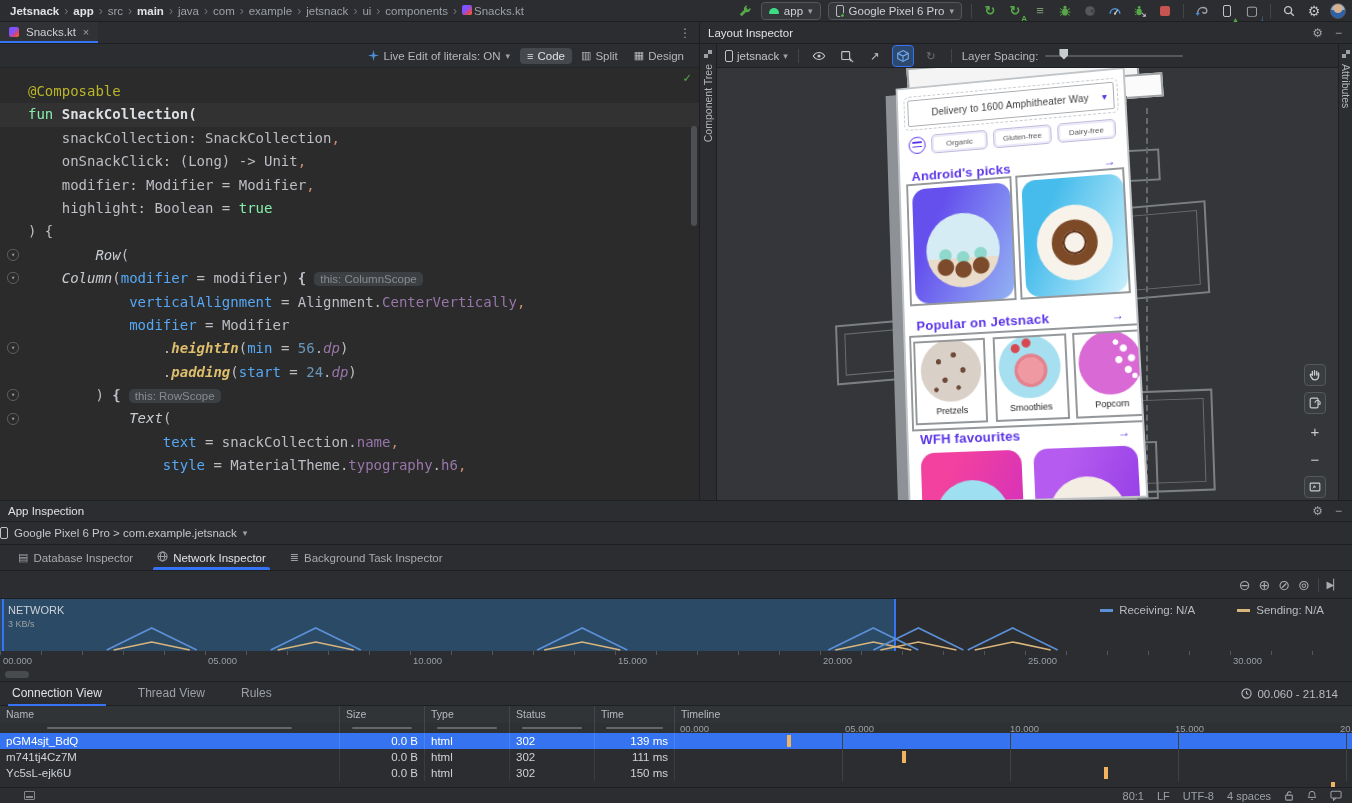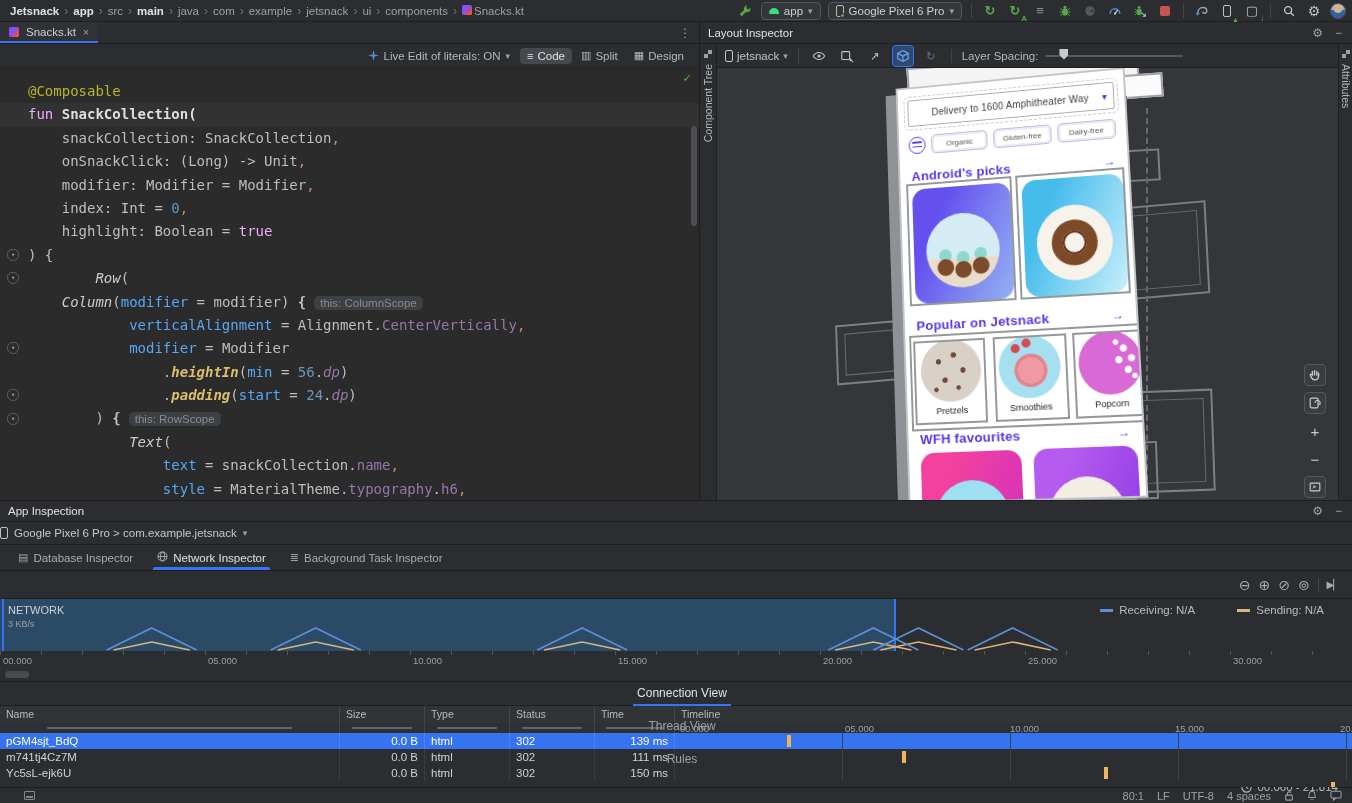--- a/index.html
+++ b/index.html
@@ -48,21 +48,21 @@
   .mode-btn { display:flex; align-items:center; gap:4px; padding:2px 7px; border-radius:4px; color:#b4b7bb; }
   .mode-btn.active { background:#45484c; color:#dfe1e5; }
   .mode-ic { font-size:11px; }
 
   
   #code-area { flex:1; background:#2b2b2b; position:relative; overflow:hidden;
     font-family:"DejaVu Sans Mono", monospace; font-size:14px; }
   #code-lines { position:absolute; left:0; right:0; top:12px; }
   .code-line { height:23.4px; line-height:23.4px; white-space:pre; padding-left:28px; }
   .code-line.current { background:#323232; }
-  .tk-ann { color:#BBB529; } .tk-k { color:#f0abfc; }
+  .tk-ann { color:#BBB529; } .tk-k { color:#86efac; }
   .tk-fn { color:#DCDFE4; font-weight:600; }
   .tk-t { color:#BCBEC4; } .tk-named { color:#56A8F5; }
   .tk-num { color:#6897BB; } .tk-prop { color:#9876AA; }
   .tk-pi { color:#9876AA; font-style:italic; }
   .tk-ext { color:#DCBE6C; font-style:italic; font-weight:bold; }
   .tk-comma { color:#CF8E6D; } .tk-cc { color:#C8CCD0; font-style:italic; }
   .tk-brace { color:#BCBEC4; font-weight:bold; }
   .tk-hint { background:#3d4043; color:#878b90; border-radius:5px; padding:1px 6px; margin-left:8px;
     font-family:"Liberation Sans", sans-serif; font-size:11.5px; }
   .fold-marker { position:absolute; left:7px; width:12px; height:12px; border:1px solid #5c5f62;
@@ -197,22 +197,22 @@
   #net-legend { position:absolute; right:28px; top:5px; display:flex; gap:42px; color:#b8bbc0; }
   .leg { display:flex; align-items:center; gap:6px; }
   .leg-dash { width:13px; height:3px; display:inline-block; }
   #net-spike-svg { position:absolute; inset:0; }
   #net-axis { height:18px; position:relative; border-bottom:none; background:#2b2d30;
     background-image:repeating-linear-gradient(90deg,#54575a 0 1px, transparent 1px 41px);
     background-size:100% 4px; background-repeat:no-repeat; }
   .axis-lab { position:absolute; top:4px; color:#9aa0a6; font-size:9.5px; }
   #net-scrollrow { height:12px; position:relative; }
   #net-scrollstub { position:absolute; left:5px; top:2px; width:24px; height:7px; background:#494c4f; border-radius:4px; }
-  #conn-tabs { height:25px; display:flex; align-items:center; gap:10px; padding-left:12px;
-    border-top:1px solid #1e1f22; border-bottom:1px solid #1e1f22;flex-direction:column; }
+  #conn-tabs { height:25px; display:flex; align-items:center; gap:16px; padding-left:2px;
+    border-top:1px solid #1e1f22; border-bottom:1px solid #1e1f22; }
   .conn-tab { padding:4px 10px 5px; color:#9da0a6; font-size:12px; position:relative; }
   .conn-tab.active { color:#dfe1e5; }
   .conn-tab.active:after { content:""; position:absolute; left:6px; right:6px; bottom:-1px; height:2px; background:#3674F5; }
   #conn-range { margin-left:auto; display:flex; align-items:center; gap:5px; padding-right:14px; color:#b8bbc0; }
 
   
   #conn-table { flex:1; display:flex; flex-direction:column; min-height:0; }
   .t-hrow { height:17px; display:flex; background:#313437; color:#b6b9bd; font-size:10.5px; }
   .t-hcell { padding:2px 6px; border-right:1px solid #44474a; }
   .t-subrow { height:11px; display:flex; background:#2e3134; }
@@ -388,21 +388,20 @@
         </span>
       </div>
     </div>
     <div id="code-area">
       <div id="code-lines">
           <div class="code-line"><span class="tk-ann">@Composable</span></div>
           <div class="code-line current"><span class="tk-k">fun </span><span class="tk-fn">SnackCollection(</span></div>
           <div class="code-line"><span class="tk-t">    snackCollection: SnackCollection</span><span class="tk-comma">,</span></div>
           <div class="code-line"><span class="tk-t">    onSnackClick: (Long) -&gt; Unit</span><span class="tk-comma">,</span></div>
           <div class="code-line"><span class="tk-t">    modifier: Modifier = Modifier</span><span class="tk-comma">,</span></div>
-          <div class="code-line"><span class="tk-t">    index: Int = </span><span class="tk-num">0</span><span class="tk-comma">,</span></div>
           <div class="code-line"><span class="tk-t">    highlight: Boolean = </span><span class="tk-k">true</span></div>
           <div class="code-line"><span class="tk-t">) {</span></div>
           <div class="code-line"><span class="tk-t">        </span><span class="tk-cc">Row</span><span class="tk-t">(</span></div>
           <div class="code-line"><span class="tk-t">    </span><span class="tk-cc">Column</span><span class="tk-t">(</span><span class="tk-named">modifier</span><span class="tk-t"> = modifier) </span><span class="tk-brace">{</span><span class="tk-hint">this: ColumnScope</span></div>
           <div class="code-line"><span class="tk-t">            </span><span class="tk-named">verticalAlignment</span><span class="tk-t"> = Alignment.</span><span class="tk-prop">CenterVertically</span><span class="tk-comma">,</span></div>
           <div class="code-line"><span class="tk-t">            </span><span class="tk-named">modifier</span><span class="tk-t"> = Modifier</span></div>
           <div class="code-line"><span class="tk-t">                .</span><span class="tk-ext">heightIn</span><span class="tk-t">(</span><span class="tk-named">min</span><span class="tk-t"> = </span><span class="tk-num">56</span><span class="tk-t">.</span><span class="tk-pi">dp</span><span class="tk-t">)</span></div>
           <div class="code-line"><span class="tk-t">                .</span><span class="tk-ext">padding</span><span class="tk-t">(</span><span class="tk-named">start</span><span class="tk-t"> = </span><span class="tk-num">24</span><span class="tk-t">.</span><span class="tk-pi">dp</span><span class="tk-t">)</span></div>
           <div class="code-line"><span class="tk-t">        ) </span><span class="tk-brace">{</span><span class="tk-hint">this: RowScope</span></div>
           <div class="code-line"><span class="tk-t">            </span><span class="tk-cc">Text</span><span class="tk-t">(</span></div>

